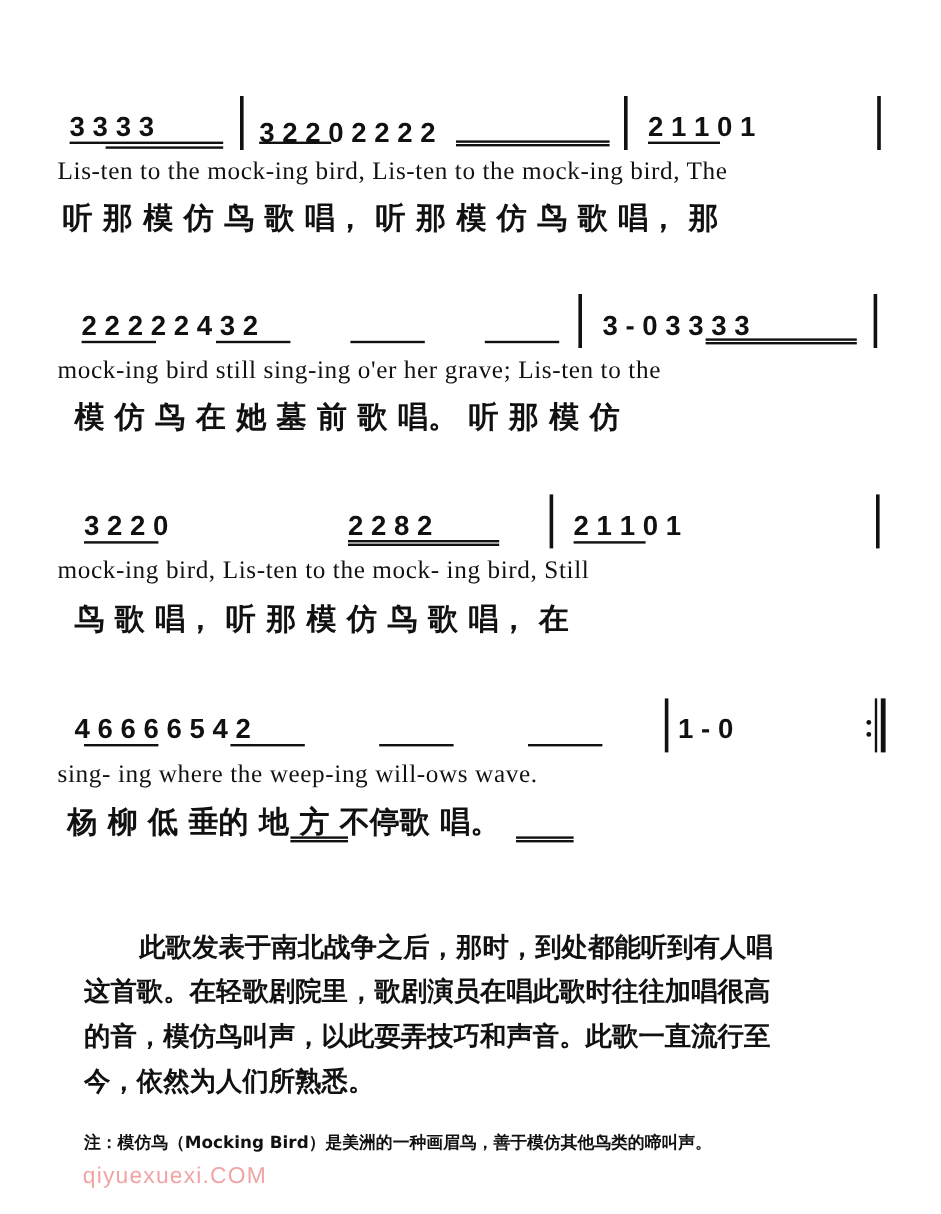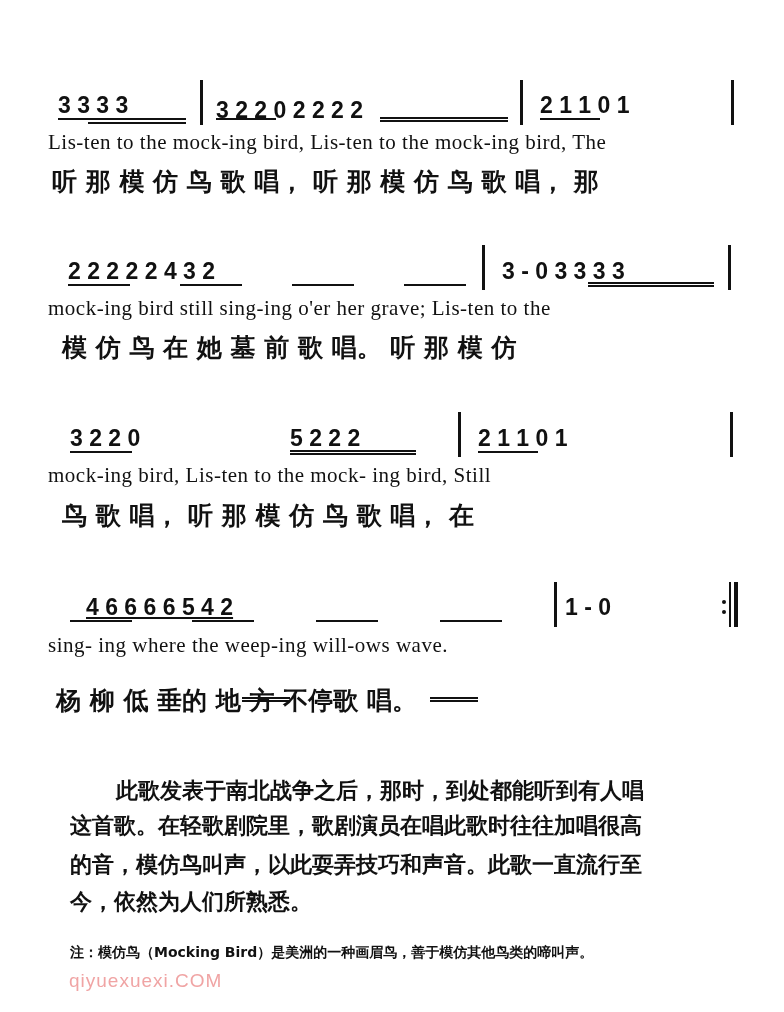--- a/index.html
+++ b/index.html
@@ -50,48 +50,48 @@
   <div class="ul2" style="left:588px;top:282px;width:126px;"></div>
   <div class="bar" style="left:728px;top:245px;height:45px;"></div>
 
   <div class="abs lyric-en" style="left:48px;top:296px;">mock-ing  bird still  sing-ing  o'er her grave;  Lis-ten to the</div>
   <div class="abs lyric-zh" style="left:62px;top:331px;">模  仿   鸟  在   她  墓   前  歌  唱。  听 那 模 仿</div>
 </div>
 
 <div>
   <div class="abs note" style="left:70px;top:425px;">3   2    2    0</div>
   <div class="ul" style="left:70px;top:451px;width:62px;"></div>
-  <div class="abs note" style="left:290px;top:425px;">5  2  2  2</div>
+  <div class="abs note" style="left:290px;top:425px;">2  2  8  2</div>
   <div class="ul2" style="left:290px;top:450px;width:126px;"></div>
   <div class="bar" style="left:458px;top:412px;height:45px;"></div>
 
   <div class="abs note" style="left:478px;top:425px;">2   1   1   0   1</div>
   <div class="ul" style="left:478px;top:451px;width:60px;"></div>
   <div class="bar" style="left:730px;top:412px;height:45px;"></div>
 
   <div class="abs lyric-en" style="left:48px;top:463px;">mock-ing  bird,        Lis-ten to the  mock- ing bird,    Still</div>
   <div class="abs lyric-zh" style="left:62px;top:499px;">鸟  歌   唱，     听 那 模 仿   鸟  歌  唱，    在</div>
 </div>
 
 <div>
-  <div class="abs note" style="left:86px;top:594px;text-decoration:underline;">4   6     6   6     6   5     4   2</div>
+  <div class="abs note" style="left:62px;top:594px;">4   6     6   6     6   5     4   2</div>
   <div class="ul" style="left:70px;top:620px;width:62px;"></div>
   <div class="ul" style="left:192px;top:620px;width:62px;"></div>
   <div class="ul" style="left:316px;top:620px;width:62px;"></div>
   <div class="ul" style="left:440px;top:620px;width:62px;"></div>
   <div class="bar" style="left:554px;top:582px;height:45px;"></div>
 
   <div class="abs note" style="left:565px;top:594px;">1   -   0</div>
   <div class="repeat-dots" style="left:722px;top:600px;"></div>
   <div class="repeat-dots" style="left:722px;top:610px;"></div>
   <div class="bar" style="left:729px;top:582px;height:45px;width:2px;"></div>
   <div class="bar" style="left:734px;top:582px;height:45px;width:4px;"></div>
 
   <div class="abs lyric-en" style="left:48px;top:633px;">sing- ing  where the   weep-ing   will-ows    wave.</div>
-  <div class="abs lyric-zh" style="left:56px;top:668px;margin-top:16px;">杨  柳    低 垂的  地  方   不停歌    唱。</div>
+  <div class="abs lyric-zh" style="left:56px;top:668px;">杨  柳    低 垂的  地  方   不停歌    唱。</div>
   <div class="ul2" style="left:242px;top:697px;width:48px;"></div>
   <div class="ul2" style="left:430px;top:697px;width:48px;"></div>
 </div>
 
 <div>
   <div class="abs para" style="left:116px;top:772px;">此歌发表于南北战争之后，那时，到处都能听到有人唱</div>
   <div class="abs para" style="left:70px;top:809px;font-family:Liberation Mono, monospace;">这首歌。在轻歌剧院里，歌剧演员在唱此歌时往往加唱很高</div>
   <div class="abs para" style="left:70px;top:846px;">的音，模仿鸟叫声，以此耍弄技巧和声音。此歌一直流行至</div>
   <div class="abs para" style="left:70px;top:883px;">今，依然为人们所熟悉。</div>
 </div>

